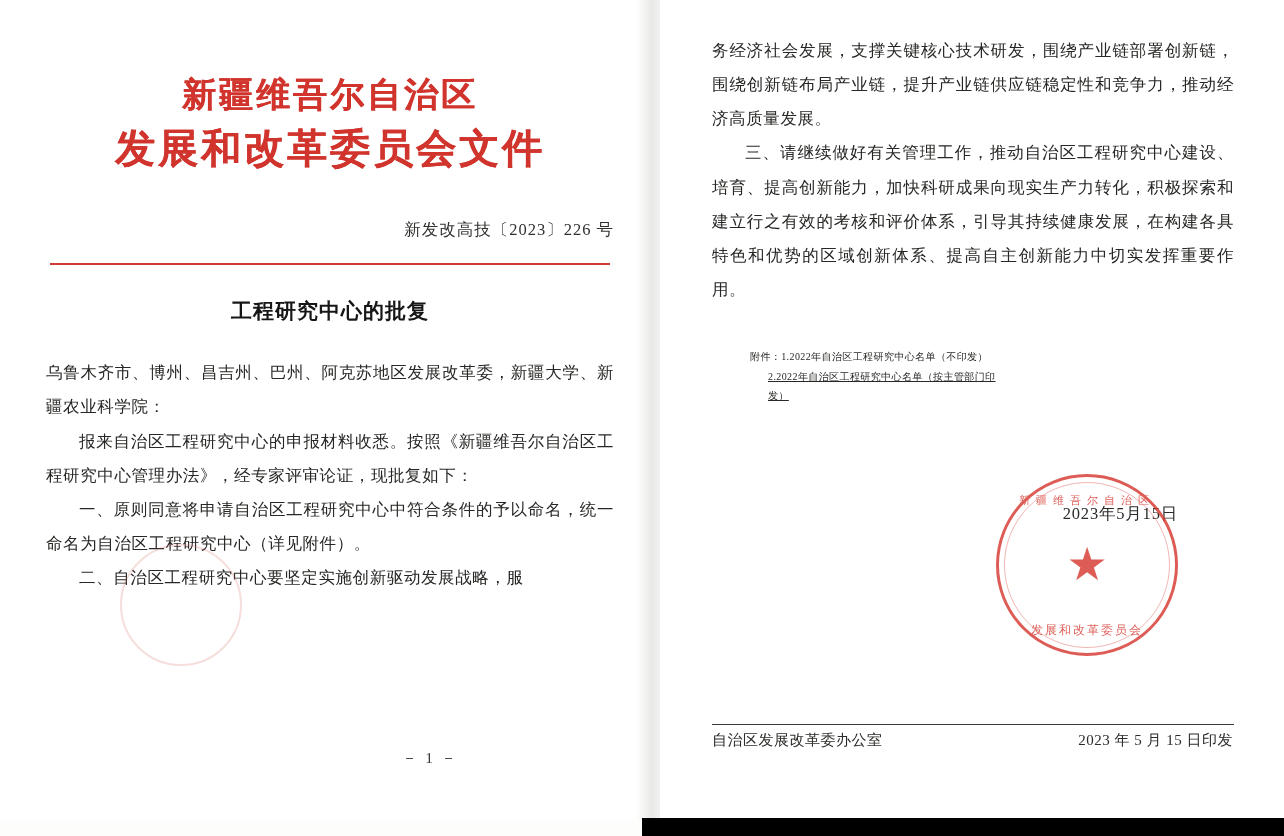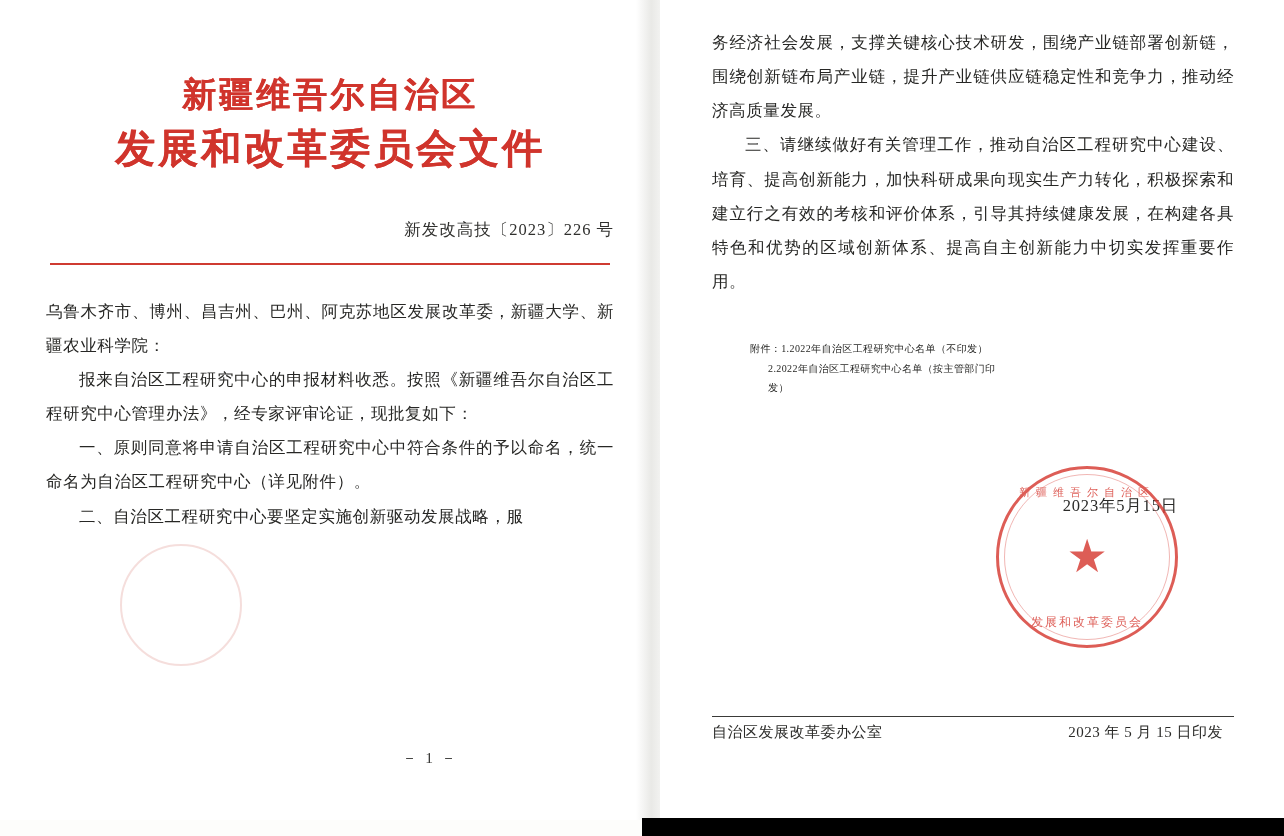--- a/index.html
+++ b/index.html
@@ -117,34 +117,34 @@
     text-indent: 2em;
   }
   .page-right-inner {
     padding: 0 50px 0 52px;
     position: relative;
   }
   .body-right {
     font-size: 16.5px;
     line-height: 2.07;
     color: #272725;
-    margin-top: 26px;
+    margin-top: 34px;
     text-align: justify;
     letter-spacing: 0.6px;
   }
   .body-right p { margin: 0; }
   .attach {
     font-size: 10px;
     line-height: 1.95;
     color: #272725;
     margin-top: 40px;
     padding-left: 38px;
     letter-spacing: 0.4px;
   }
-  .attach .a2 { padding-left: 18px; }
+  .attach .a2 { padding-left: 18px; text-decoration: underline; }
   .signature {
     margin-top: 92px;
     text-align: right;
     padding-right: 56px;
     font-size: 16.5px;
     line-height: 1.95;
     color: #2b2b29;
     position: relative;
     z-index: 1;
     letter-spacing: 0.8px;
@@ -205,21 +205,21 @@
     position: absolute;
     left: 52px;
     right: 50px;
     top: 690px;
     height: 1.4px;
     background: #3a3a38;
   }
   .footer-row {
     position: absolute;
     left: 52px;
-    right: 61px;
+    right: 51px;
     top: 697px;
     display: flex;
     justify-content: space-between;
     font-size: 15px;
     color: #2b2b29;
     letter-spacing: 0.5px;
   }
   .pagenum {
     position: absolute;
     font-size: 15.5px;
@@ -246,20 +246,21 @@
       <div class="doc-title">
         <div class="line1">新疆维吾尔自治区</div>
         <div class="line2">发展和改革委员会文件</div>
       </div>
 
       <div class="doc-number">新发改高技〔2023〕226 号</div>
 
       <div class="red-rule"></div>
 
       <div class="subject">
+        <div>工程研究中心的批复</div>
       </div>
 
       <div class="body-text">
         <p>乌鲁木齐市、博州、昌吉州、巴州、阿克苏地区发展改革委，新疆大学、新疆农业科学院：</p>
         <p class="indent2">报来自治区工程研究中心的申报材料收悉。按照《新疆维吾尔自治区工程研究中心管理办法》，经专家评审论证，现批复如下：</p>
         <p class="indent2">一、原则同意将申请自治区工程研究中心中符合条件的予以命名，统一命名为自治区工程研究中心（详见附件）。</p>
         <p class="indent2">二、自治区工程研究中心要坚定实施创新驱动发展战略，服</p>
       </div>
 
       <div class="faint-stamp"></div>

